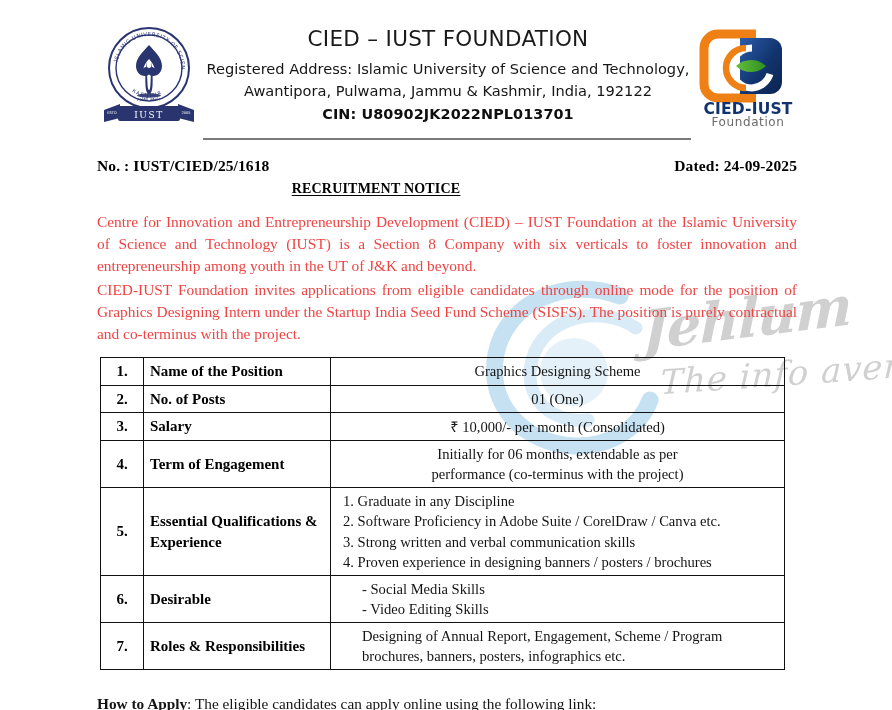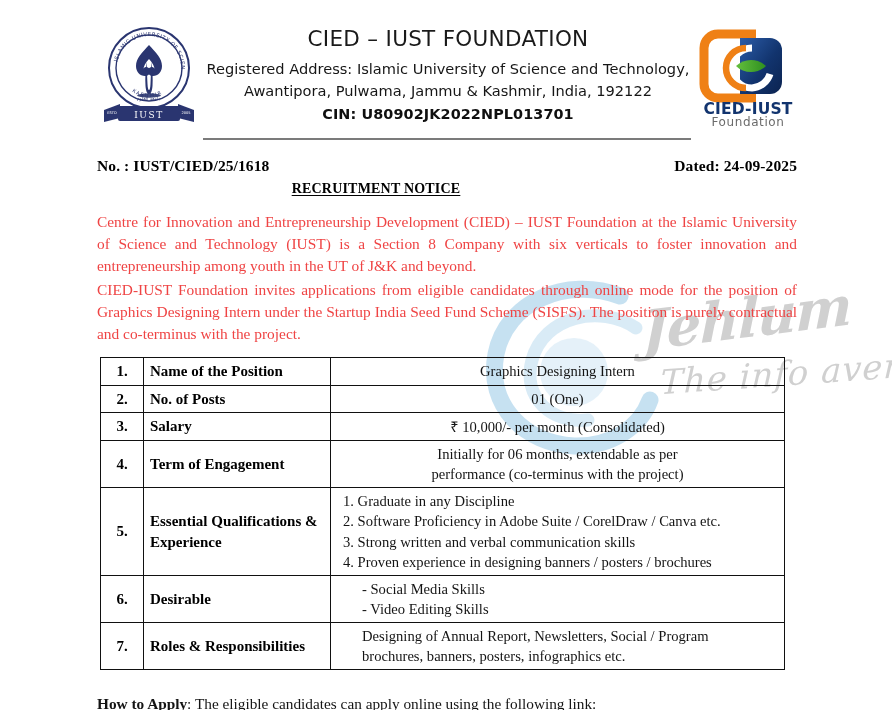--- a/index.html
+++ b/index.html
@@ -301,21 +301,21 @@
 
   <div class="para" id="para1">Centre for Innovation and Entrepreneurship Development (CIED) – IUST Foundation at the Islamic University of Science and Technology (IUST) is a Section 8 Company with six verticals to foster innovation and entrepreneurship among youth in the UT of J&amp;K and beyond.</div>
   <div class="para" id="para2">CIED-IUST Foundation invites applications from eligible candidates through online mode for the position of Graphics Designing Intern under the Startup India Seed Fund Scheme (SISFS). The position is purely contractual and co-terminus with the project.</div>
 
   <table class="spec">
     <tbody id="spec-body">
         <tr>
           <td class="c-num">1.</td>
           <td class="c-label">Name of the Position</td>
           <td class="c-val">
-            <span class="val-line">Graphics Designing Intern</span>
+            <span class="val-line">Graphics Designing Scheme</span>
           </td>
         </tr>
         <tr>
           <td class="c-num">2.</td>
           <td class="c-label">No. of Posts</td>
           <td class="c-val">
             <span class="val-line">01 (One)</span>
           </td>
         </tr>
         <tr>
@@ -348,21 +348,21 @@
           <td class="c-label">Desirable</td>
           <td class="c-val leftpad">
             <span class="val-line">-  Social Media Skills</span>
             <span class="val-line">-  Video Editing Skills</span>
           </td>
         </tr>
         <tr>
           <td class="c-num">7.</td>
           <td class="c-label">Roles &amp; Responsibilities</td>
           <td class="c-val leftpad">
-            <span class="val-line">Designing of Annual Report, Newsletters, Social / Program</span>
+            <span class="val-line">Designing of Annual Report, Engagement, Scheme / Program</span>
             <span class="val-line">brochures, banners, posters, infographics etc.</span>
           </td>
         </tr>
       </tbody>
   </table>
 
   <div class="howto">
     <b>How to Apply</b><span>: The eligible candidates can apply online using the following link:</span>
   </div>
 

